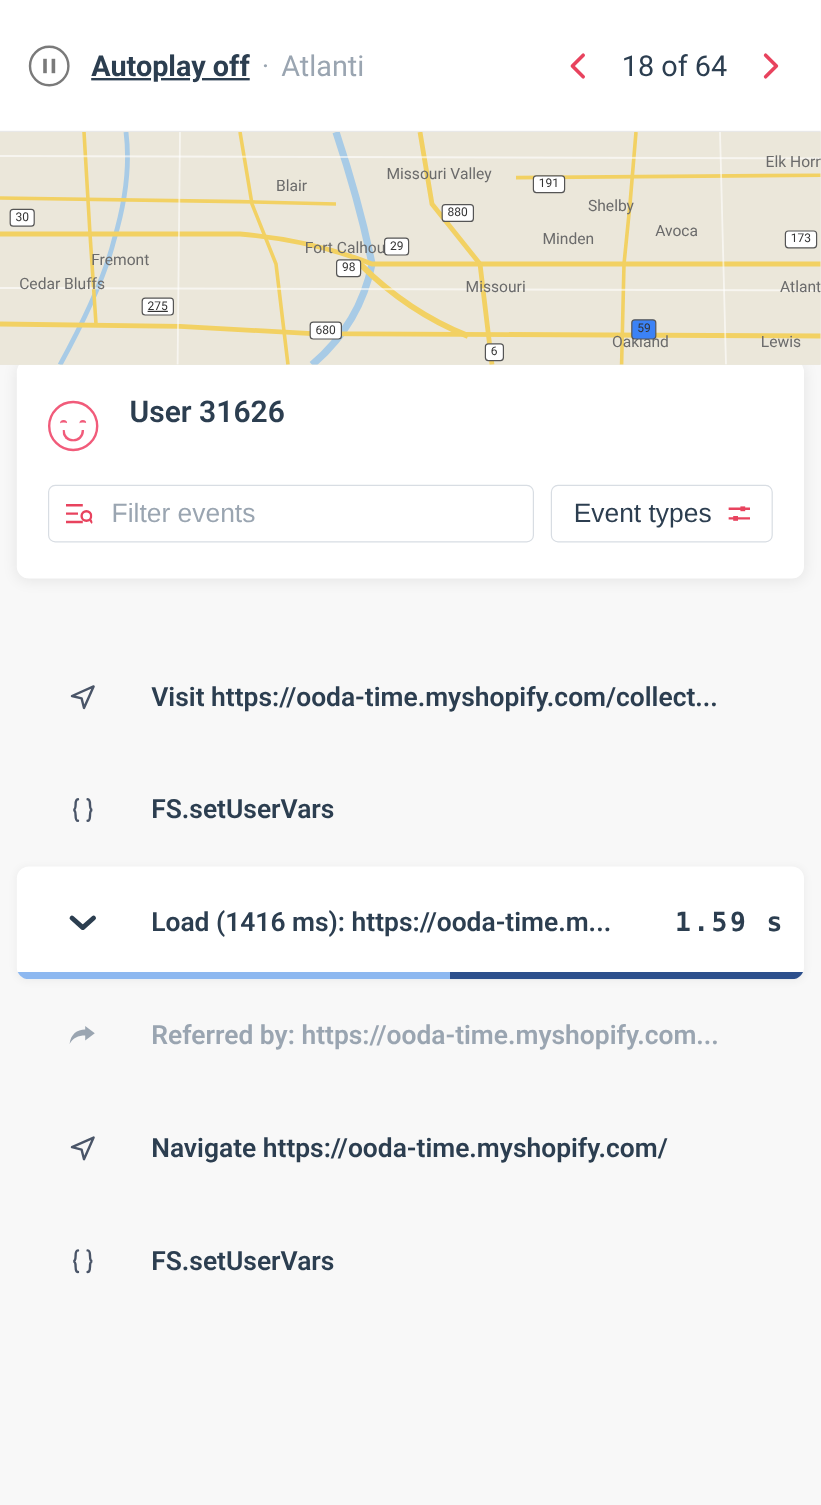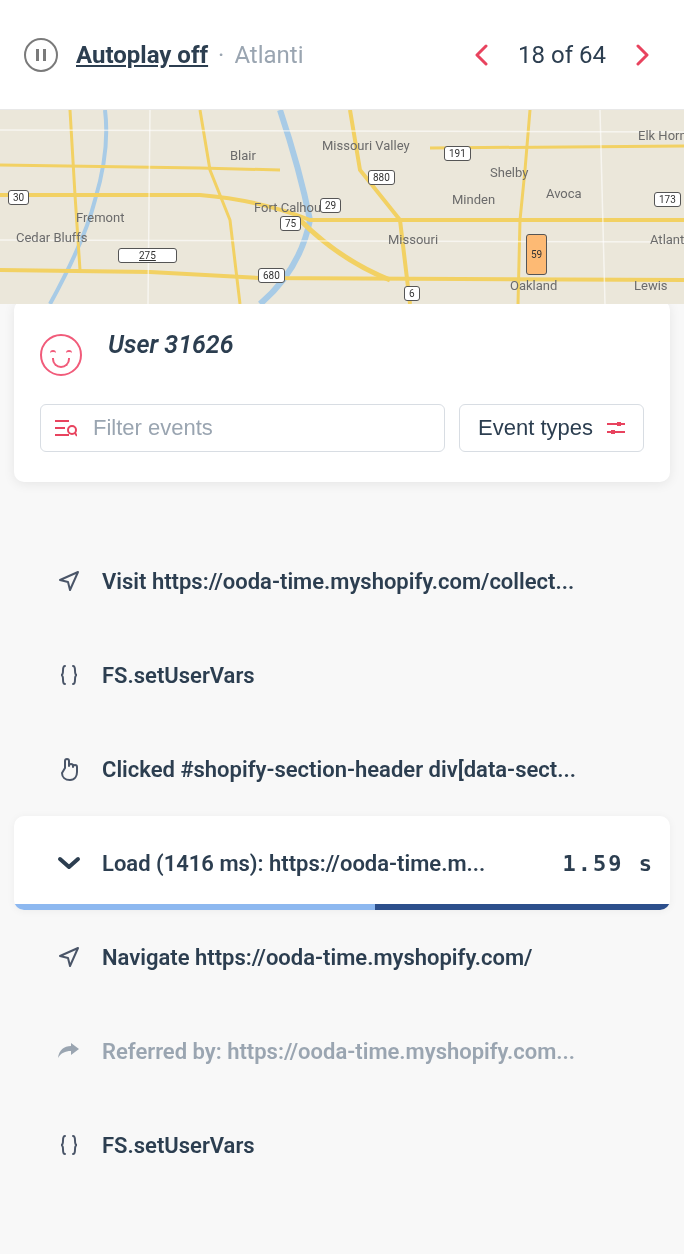--- a/index.html
+++ b/index.html
@@ -95,21 +95,20 @@
       height: 10px;
       border: 2.5px solid #f15b7a;
       border-top: none;
       border-radius: 0 0 20px 20px;
     }
     .user-name {
       font-size: 25px;
       font-weight: 600;
       color: #2c3e50;
       margin-bottom: 10px;
-      font-style: italic;
     }
     .user-meta {
       font-size: 22px;
       color: #9aa5b1;
       line-height: 1.5;
     }
     .meta-dot { margin: 0 4px; }
 
     
     .filter-row { display: flex; gap: 14px; margin-top: 28px; align-items: flex-end; }
@@ -150,21 +149,21 @@
       cursor: pointer;
     }
 
     
     .events { margin-top: 52px; }
     .event-row {
       display: flex;
       align-items: center;
       padding: 0 30px 0 56px;
       height: 94px;
-      gap: 20px;
+      gap: 44px;
       cursor: pointer;
     }
     .event-row.selected {
       background: #fff;
       border-radius: 10px;
       margin: 0 14px;
       padding: 0 16px 0 42px;
       position: relative;
       overflow: hidden;
       box-shadow: 0 1px 8px rgba(0,0,0,0.05);
@@ -262,28 +261,28 @@
       <div class="map-label" style="left: 452px; top: 82px;">Minden</div>
       <div class="map-label" style="left: 254px; top: 90px;">Fort Calhoun</div>
       <div class="map-label" style="left: 650px; top: 122px;">Atlanti</div>
       <div class="map-label" style="left: 388px; top: 122px;">Missouri</div>
       <div class="map-label" style="left: 510px; top: 168px; text-align: right;">Oakland</div>
       <div class="map-label" style="left: 634px; top: 168px;">Lewis</div>
       <div class="map-label" style="left: 76px; top: 100px;">Fremont</div>
       <div class="map-label" style="left: 16px; top: 120px;">Cedar Bluffs</div>
     </div>
   <div id="map-shields">
-      <div style="position: absolute; left: 8px; top: 80px; font-size: 10px; background: rgb(255, 255, 255); border: 1.5px solid rgb(85, 85, 85); border-radius: 3px; padding: 1px 4px; color: rgb(51, 51, 51);">30</div>
+      <div style="position: absolute; left: 8px; top: 64px; font-size: 10px; background: rgb(255, 255, 255); border: 1.5px solid rgb(85, 85, 85); border-radius: 3px; padding: 1px 4px; color: rgb(51, 51, 51);">30</div>
       <div style="position: absolute; left: 444px; top: 36px; font-size: 10px; background: rgb(255, 255, 255); border: 1.5px solid rgb(85, 85, 85); border-radius: 3px; padding: 1px 4px; color: rgb(51, 51, 51);">191</div>
       <div style="position: absolute; left: 368px; top: 60px; font-size: 10px; background: rgb(255, 255, 255); border: 1.5px solid rgb(85, 85, 85); border-radius: 3px; padding: 1px 4px; color: rgb(51, 51, 51);">880</div>
       <div style="position: absolute; left: 320px; top: 88px; font-size: 10px; background: rgb(255, 255, 255); border: 1.5px solid rgb(85, 85, 85); border-radius: 3px; padding: 1px 4px; color: rgb(51, 51, 51);">29</div>
-      <div style="position: absolute; left: 280px; top: 106px; font-size: 10px; background: rgb(255, 255, 255); border: 1.5px solid rgb(85, 85, 85); border-radius: 3px; padding: 1px 4px; color: rgb(51, 51, 51);">75</div>
-      <div style="position: absolute; left: 118px; top: 138px; font-size: 10px; background: rgb(255, 255, 255); border: 1.5px solid rgb(85, 85, 85); border-radius: 3px; padding: 1px 20px; color: rgb(51, 51, 51); text-decoration: underline;">275</div>
+      <div style="position: absolute; left: 280px; top: 106px; font-size: 10px; background: rgb(255, 255, 255); border: 1.5px solid rgb(85, 85, 85); border-radius: 3px; padding: 1px 4px; color: rgb(51, 51, 51);">98</div>
+      <div style="position: absolute; left: 118px; top: 138px; font-size: 10px; background: rgb(255, 255, 255); border: 1.5px solid rgb(85, 85, 85); border-radius: 3px; padding: 1px 4px; color: rgb(51, 51, 51); text-decoration: underline;">275</div>
       <div style="position: absolute; left: 258px; top: 158px; font-size: 10px; background: rgb(255, 255, 255); border: 1.5px solid rgb(85, 85, 85); border-radius: 3px; padding: 1px 4px; color: rgb(51, 51, 51);">680</div>
-      <div style="position: absolute; left: 526px; top: 124px; font-size: 10px; background: #fdba74; border: 1.5px solid rgb(85, 85, 85); border-radius: 3px; padding: 14px 4px; color: rgb(51, 51, 51);">59</div>
+      <div style="position: absolute; left: 526px; top: 156px; font-size: 10px; background: #3b82f6; border: 1.5px solid rgb(85, 85, 85); border-radius: 3px; padding: 2px 4px; color: rgb(51, 51, 51);">59</div>
       <div style="position: absolute; left: 404px; top: 176px; font-size: 10px; background: rgb(255, 255, 255); border: 1.5px solid rgb(85, 85, 85); border-radius: 3px; padding: 1px 4px; color: rgb(51, 51, 51);">6</div>
       <div style="position: absolute; left: 654px; top: 82px; font-size: 10px; background: rgb(255, 255, 255); border: 1.5px solid rgb(85, 85, 85); border-radius: 3px; padding: 1px 4px; color: rgb(51, 51, 51);">173</div>
     </div>
 </div>
 
 <div class="card-wrap">
   <div class="user-card">
     <div class="user-row">
       <div class="avatar">
           <div class="avatar-smile"></div>
@@ -331,59 +330,51 @@
       <div class="event-text">Visit https://ooda-time.myshopify.com/collect...</div>
     </div>
     <div class="event-row">
       <div class="event-icon">
         <svg width="26" height="26" viewBox="0 0 26 26" fill="none">
           <path d="M9 4C5 4 9 13 5 13c4 0 0 9 4 9M17 4c4 0 0 9 4 9-4 0 0 9-4 9" stroke="#4a5568" stroke-width="2" stroke-linecap="round"></path>
         </svg>
       </div>
       <div class="event-text">FS.setUserVars</div>
     </div>
-    <div class="event-row">
-      <div class="event-icon">
-        <svg width="24" height="26" viewBox="0 0 24 26" fill="none">
-          <path d="M8 12V5a2 2 0 014 0v5a2 2 0 014 0v1a2 2 0 014 0v5c0 4-2 8-7 8s-8-3-8-7l3-5z" stroke="#4a5568" stroke-width="2" stroke-linejoin="round"></path>
-        </svg>
-      </div>
-      <div class="event-text">Clicked #shopify-section-header div[data-sect...</div>
-    </div>
     <div class="event-row selected">
       <div class="event-icon">
         <svg width="24" height="16" viewBox="0 0 24 16" fill="none">
           <path d="M3 4l9 8 9-8" stroke="#2c3e50" stroke-width="4" stroke-linecap="round" stroke-linejoin="round"></path>
         </svg>
       </div>
       <div class="event-text">Load (1416 ms): https://ooda-time.m...</div>
       <div class="event-time">1.59 s</div>
       <div class="progress-bar">
         <div class="p1"></div>
         <div class="p2"></div>
       </div>
     </div>
     <div class="event-row">
       <div class="event-icon">
+        <svg width="26" height="22" viewBox="0 0 26 22" fill="none">
+          <path d="M15 3l8 6-8 6v-4c-6 0-10 2-13 7 1-8 6-12 13-12V3z" fill="#9aa5b1"></path>
+        </svg>
+      </div>
+      <div class="event-text muted">Referred by: https://ooda-time.myshopify.com...</div>
+    </div>
+    <div class="event-row">
+      <div class="event-icon">
         <svg width="24" height="24" viewBox="0 0 24 24" fill="none">
           <path d="M3 11l18-8-8 18-2-8-8-2z" stroke="#4a5568" stroke-width="2" stroke-linejoin="round"></path>
         </svg>
       </div>
       <div class="event-text">Navigate https://ooda-time.myshopify.com/</div>
     </div>
     <div class="event-row">
       <div class="event-icon">
-        <svg width="26" height="22" viewBox="0 0 26 22" fill="none">
-          <path d="M15 3l8 6-8 6v-4c-6 0-10 2-13 7 1-8 6-12 13-12V3z" fill="#9aa5b1"></path>
-        </svg>
-      </div>
-      <div class="event-text muted">Referred by: https://ooda-time.myshopify.com...</div>
-    </div>
-    <div class="event-row">
-      <div class="event-icon">
         <svg width="26" height="26" viewBox="0 0 26 26" fill="none">
           <path d="M9 4C5 4 9 13 5 13c4 0 0 9 4 9M17 4c4 0 0 9 4 9-4 0 0 9-4 9" stroke="#4a5568" stroke-width="2" stroke-linecap="round"></path>
         </svg>
       </div>
       <div class="event-text">FS.setUserVars</div>
     </div>
     <div class="event-row"></div>
   </div>
 
 </body></html>

